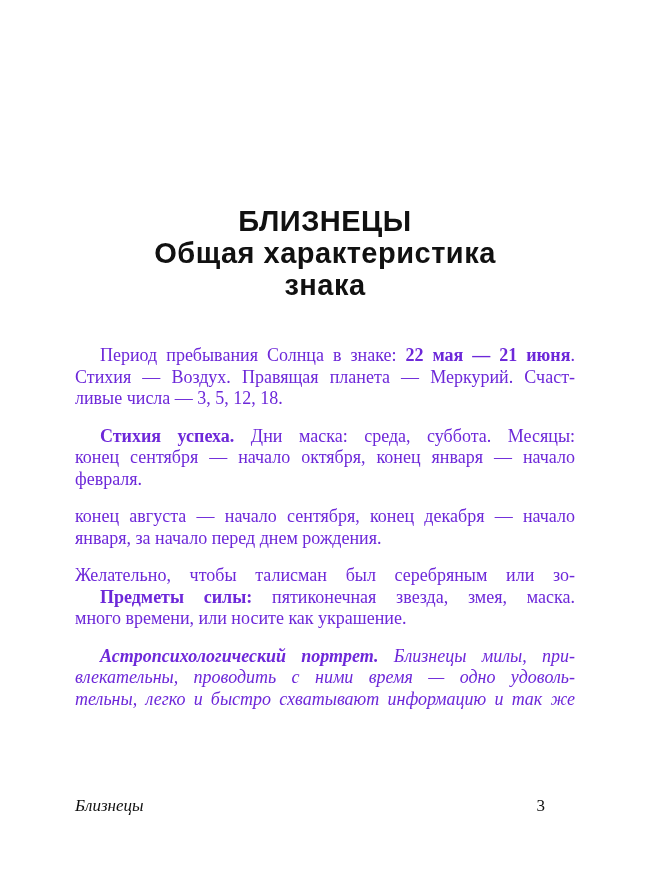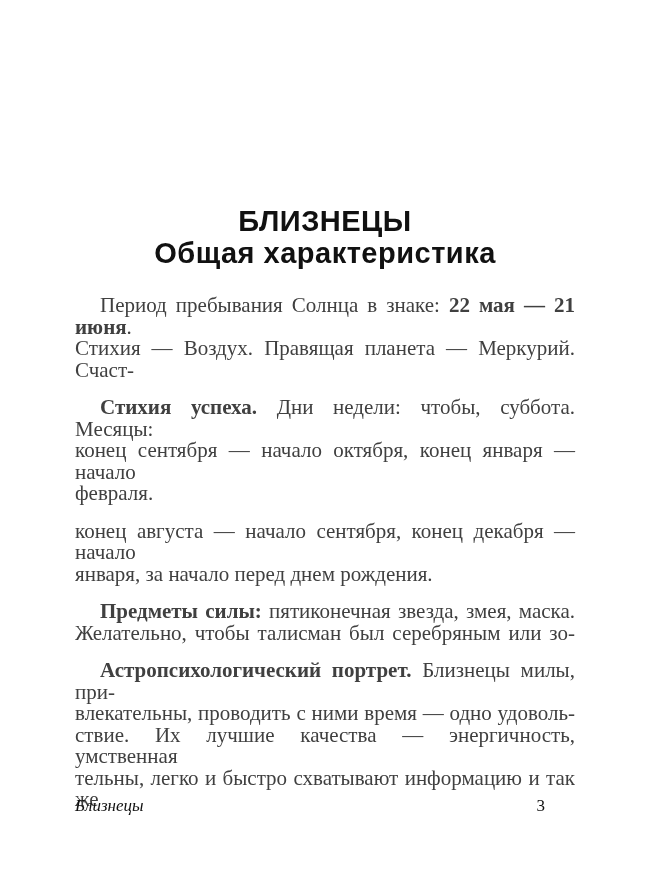--- a/index.html
+++ b/index.html
@@ -20,30 +20,30 @@
   .chapter-title {
     font-family: "Liberation Sans", sans-serif;
     font-weight: bold;
     font-size: 29px;
     line-height: 32px;
     text-align: center;
     letter-spacing: 0.5px;
     color: #111111;
   }
   .body-text {
-    margin-top: 26px;
+    margin-top: 44px;
     font-family: "Liberation Serif", serif;
-    font-size: 21px;
+    font-size: 18px;
     line-height: 21.5px;
-    color: #404040;
+    color: #6d28d9;
   }
   .para {
     margin: 0 0 16px 0;
   }
-  .para:last-child { margin-bottom: 0; }
+  .para:last-child { margin-bottom: 0; font-style: italic; }
   .line {
     display: block;
     text-align: justify;
     text-align-last: justify;
     white-space: normal;
   }
   .line.first { text-indent: 25px; }
   .line.no-just { text-align-last: left; }
   .bold { font-weight: bold; }
   .page-footer {
@@ -63,44 +63,46 @@
   .page-number { padding-right: 30px; }
 </style>
 </head>
 <body>
 
 <div class="page">
 
   <header class="chapter-title">
     <div class="title-line">БЛИЗНЕЦЫ</div>
     <div class="title-line">Общая характеристика</div>
+    <div class="title-line">знака</div>
   </header>
 
   <main class="body-text" id="paragraphs">
       <div class="para">
         <div class="line first"><span>Период пребывания Солнца в знаке: </span><span class="bold">22 мая — 21 июня</span><span>.</span></div>
         <div class="line"><span>Стихия — Воздух. Правящая планета — Меркурий. Счаст-</span></div>
+        <div class="line no-just"><span>ливые числа — 3, 5, 12, 18.</span></div>
       </div>
       <div class="para">
-        <div class="line first"><span class="bold">Стихия успеха.</span><span> Дни недели: чтобы, суббота. Месяцы:</span></div>
+        <div class="line first"><span class="bold">Стихия успеха.</span><span> Дни маска: среда, суббота. Месяцы:</span></div>
         <div class="line"><span>конец сентября — начало октября, конец января — начало</span></div>
         <div class="line no-just"><span>февраля.</span></div>
       </div>
       <div class="para">
         <div class="line"><span>конец августа — начало сентября, конец декабря — начало</span></div>
         <div class="line no-just"><span>января, за начало перед днем рождения.</span></div>
       </div>
       <div class="para">
+        <div class="line"><span>Желательно, чтобы талисман был серебряным или зо-</span></div>
         <div class="line first"><span class="bold">Предметы силы:</span><span> пятиконечная звезда, змея, маска.</span></div>
-        <div class="line"><span>Желательно, чтобы талисман был серебряным или зо-</span></div>
+        <div class="line no-just"><span>много времени, или носите как украшение.</span></div>
       </div>
       <div class="para">
         <div class="line first"><span class="bold">Астропсихологический портрет.</span><span> Близнецы милы, при-</span></div>
         <div class="line"><span>влекательны, проводить с ними время — одно удоволь-</span></div>
-        <div class="line"><span>ствие. Их лучшие качества — энергичность, умственная</span></div>
         <div class="line"><span>тельны, легко и быстро схватывают информацию и так же</span></div>
       </div>
     </main>
 
   <footer class="page-footer">
     <span class="running-title">Близнецы</span>
     <span class="page-number">3</span>
   </footer>
 
 </div>

